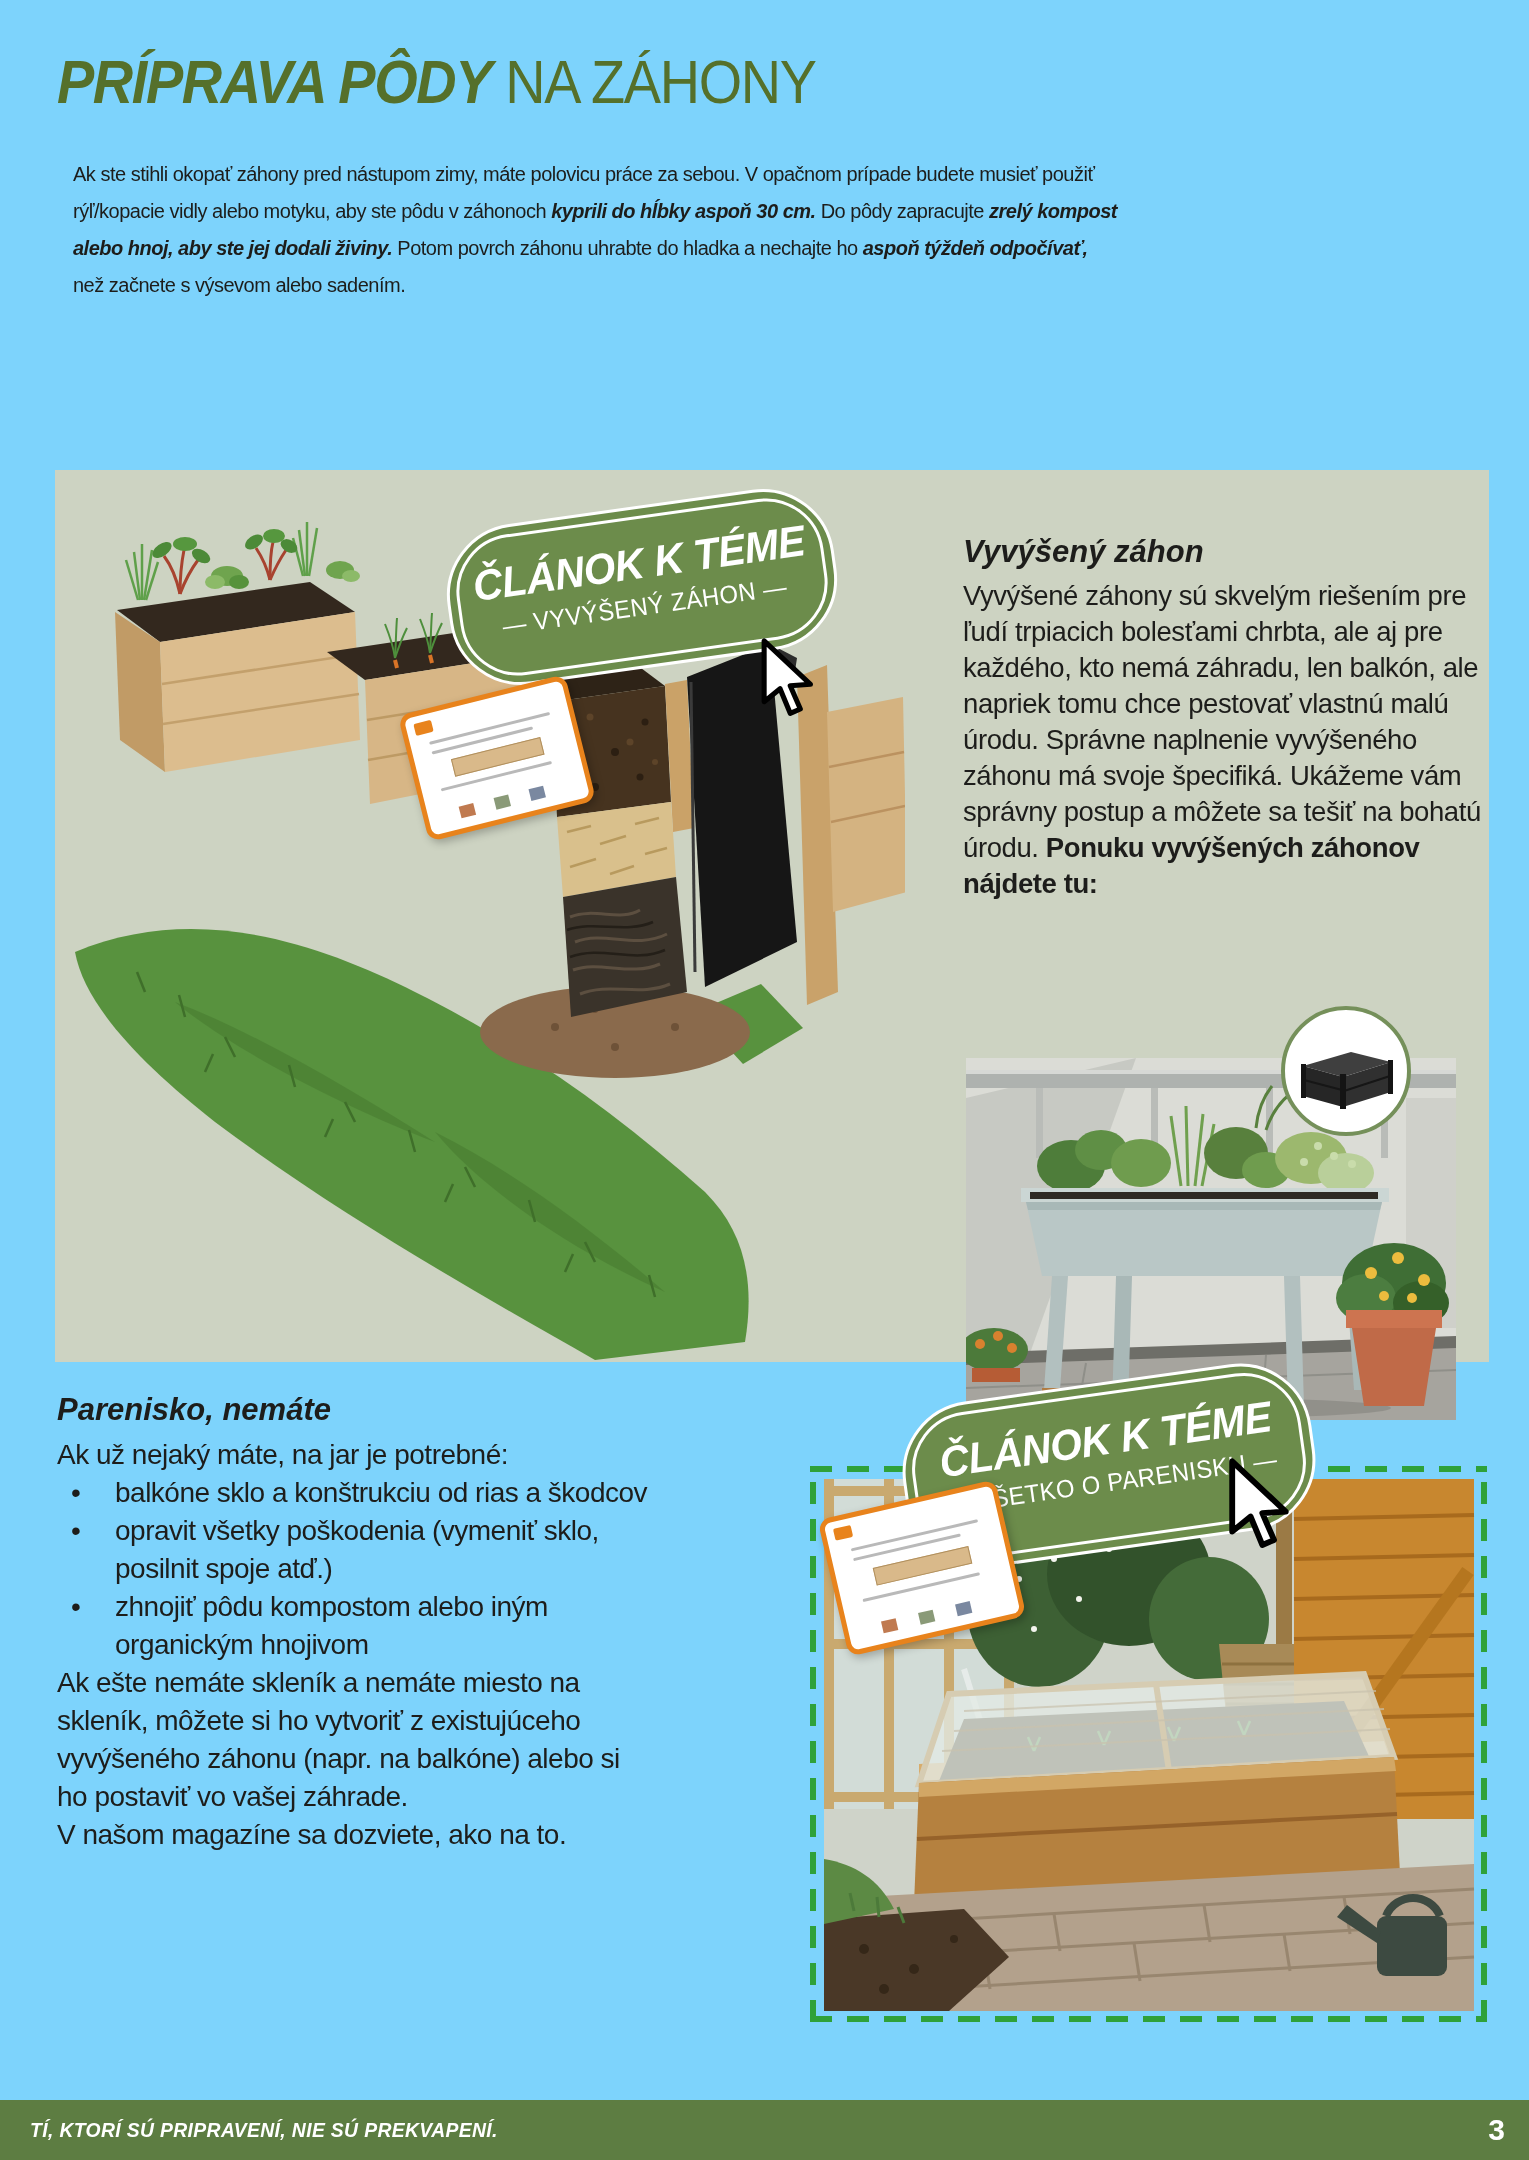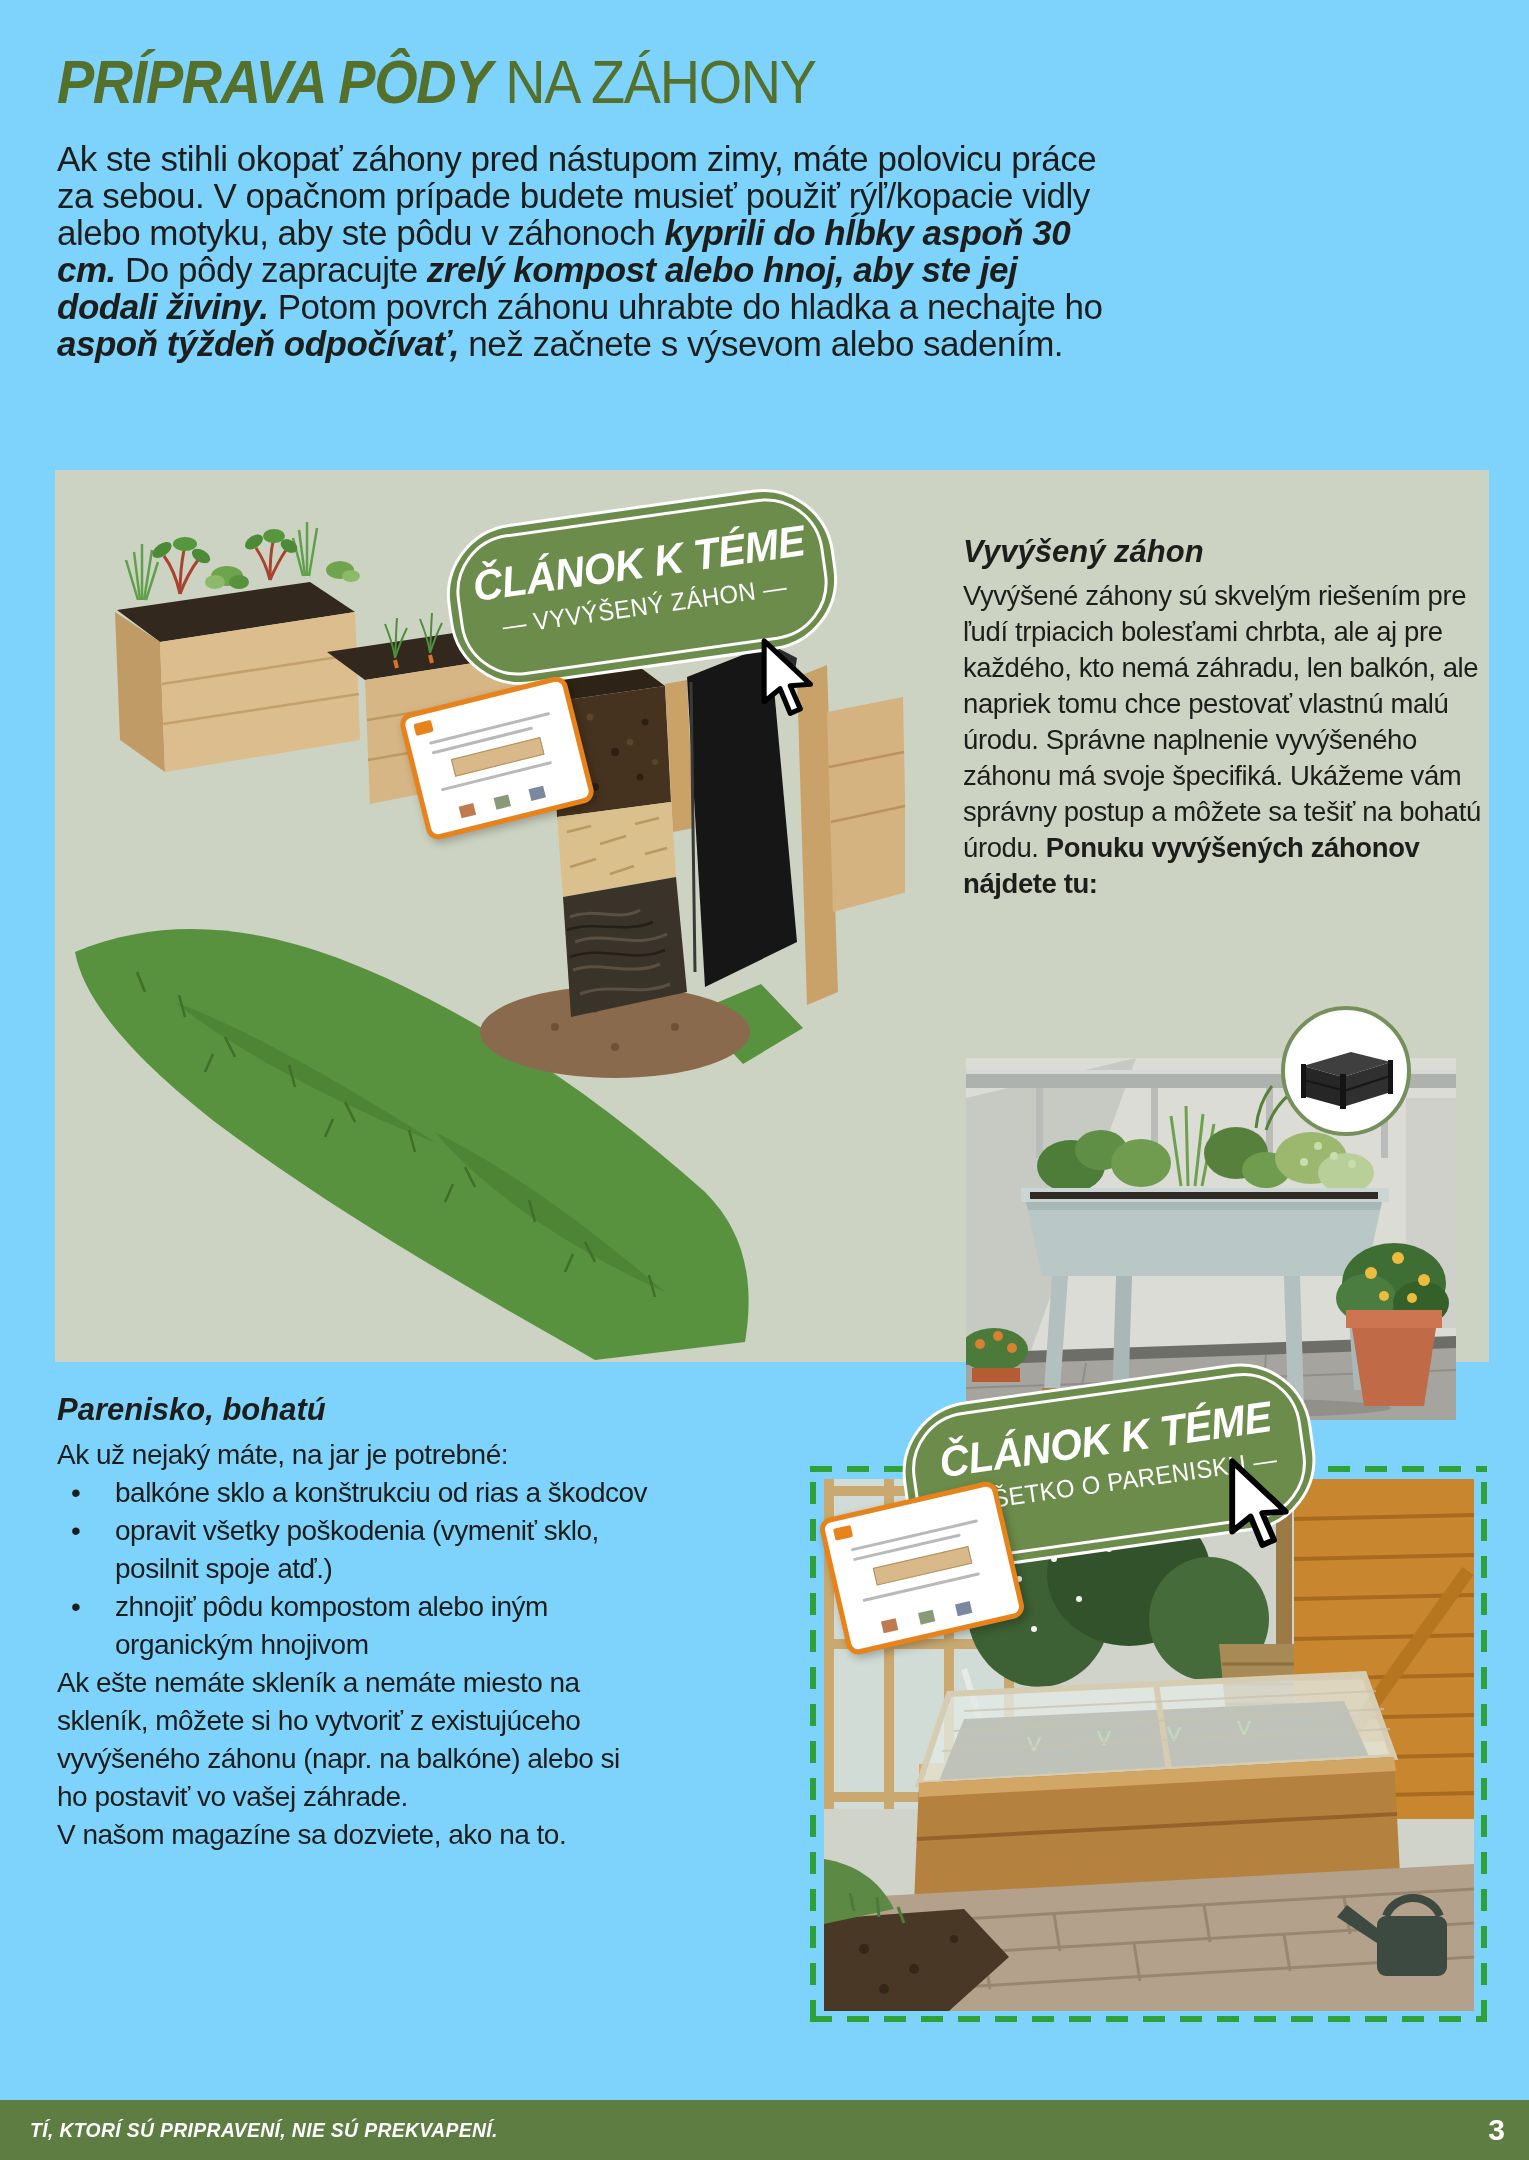--- a/index.html
+++ b/index.html
@@ -7,22 +7,22 @@
         font-family:"Liberation Sans",sans-serif;color:#1d1d1b;}
 
   
   .title{position:absolute;left:57px;top:46px;margin:0;white-space:nowrap;
          font-size:62px;letter-spacing:-1.5px;color:#55702b;
          transform:scaleX(.9);transform-origin:left top;}
   .title .tb{font-weight:700;font-style:italic;}
   .title .tr{font-weight:400;}
 
   
-  .intro{position:absolute;left:57px;top:140px;width:1046px;margin:0;
-         font-size:35px;line-height:37px;letter-spacing:-.5px;}
+  .intro{position:absolute;left:57px;top:140px;width:1046px;margin:16px;
+         font-size:20px;line-height:37px;letter-spacing:-.5px;}
   .b{font-weight:700;font-style:italic;}
   .b2{font-weight:700;}
 
   
   .content-block{position:absolute;left:55px;top:470px;width:1434px;height:892px;
                  background:#cdd3c2;z-index:0;}
 
   .illus{position:absolute;z-index:1;}
 
   
@@ -378,21 +378,21 @@
     <div class="t-line" style="top:28px;width:76%;"></div>
     <div class="t-line" style="top:38px;width:64%;"></div>
     <div class="t-img" style="top:50px;"></div>
     <div class="t-line" style="top:76px;width:70%;"></div>
     <div class="t-sq" style="left:20%;background:#c07a50;"></div>
     <div class="t-sq" style="left:42%;background:#8a9a78;"></div>
     <div class="t-sq" style="left:64%;background:#7a88a0;"></div>
   </div>
 
   <div class="greenhouse-sec">
-    <h3>Parenisko, bohatú</h3>
+    <h3>Parenisko, nemáte</h3>
     <p>Ak už nejaký máte, na jar je potrebné:</p>
     <ul>
       <li><span>balkóne sklo a konštrukciu od rias a škodcov</span></li>
       <li><span>opravit všetky poškodenia (vymeniť sklo, posilnit spoje atď.)</span></li>
       <li><span>zhnojiť pôdu kompostom alebo iným organickým hnojivom</span></li>
     </ul>
     <p style="max-width:600px;">Ak ešte nemáte skleník a nemáte miesto na skleník, môžete si ho vytvoriť z existujúceho vyvýšeného záhonu (napr. na balkóne) alebo si ho postaviť vo vašej záhrade.</p>
     <p>V našom magazíne sa dozviete, ako na to.</p>
   </div>
 

